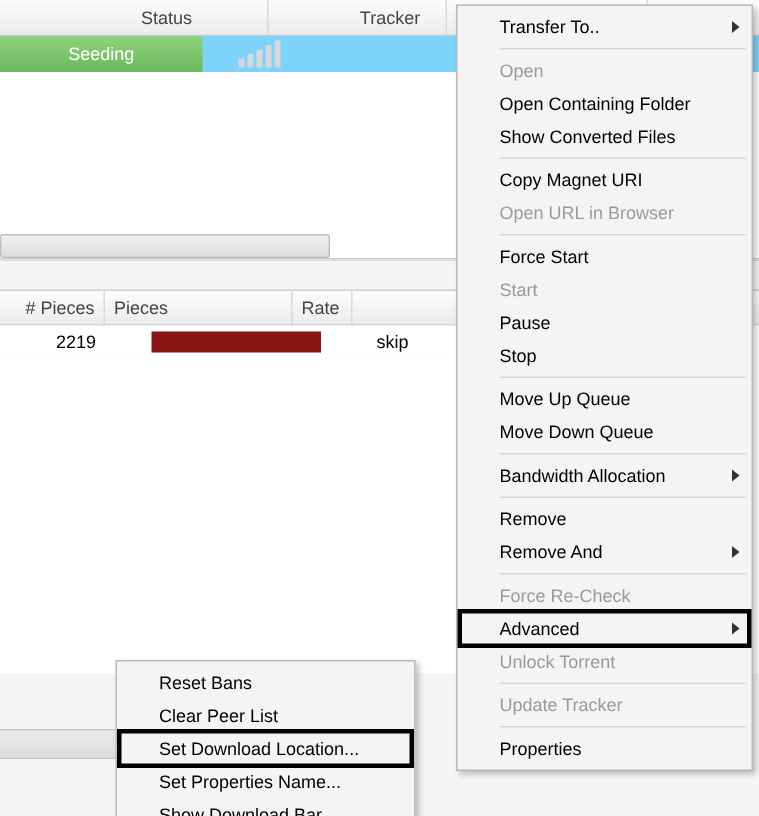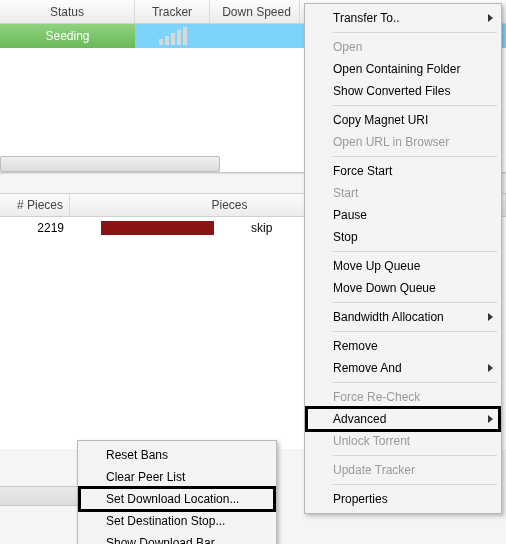--- a/index.html
+++ b/index.html
@@ -23,20 +23,21 @@
       align-items: center;
     }
     .top-header .col {
       border-right: 1px solid #d9d9d9;
       height: 100%;
       display: flex;
       align-items: center;
       justify-content: center;
       color: #444;
       font-size: 12px;
+      margin-left: 44px;
     }
     .col-status { width: 135px; }
     .col-health { width: 75px; }
     .col-down { width: 90px; justify-content: flex-start; padding-left:4px;}
 
     
     .seed-row {
       display: flex;
       height: 24px;
       align-items: stretch;
@@ -79,21 +80,20 @@
     .gap { height:20px; background:#f5f5f5; border-top:1px solid #ddd;}
 
     
     .sec-header {
       display:flex;
       background:linear-gradient(#fcfcfc,#ececec);
       border-top:1px solid #d0d0d0;
       border-bottom:1px solid #d0d0d0;
       height:24px;
       align-items:center;
-      justify-content:space-between;
     }
     .sec-header .c {
       border-right:1px solid #d9d9d9;
       height:100%;
       display:flex; align-items:center;
       color:#444;
       padding: 0 6px;
     }
     .c-npieces{width:70px; justify-content:flex-end;}
     .c-pieces{width:125px;}
@@ -245,15 +245,15 @@
   <div class="sep"></div>
   <div class="item disabled">Update Tracker</div>
   <div class="sep"></div>
   <div class="item">Properties</div>
 </div>
 
 <div class="menu sub-menu">
   <div class="item">Reset Bans</div>
   <div class="item">Clear Peer List</div>
   <div class="item boxed">Set Download Location...</div>
-  <div class="item">Set Destination Stop...</div>
+  <div class="item">Set Properties Name...</div>
   <div class="item">Show Download Bar</div>
 </div>
 
 </body></html>

